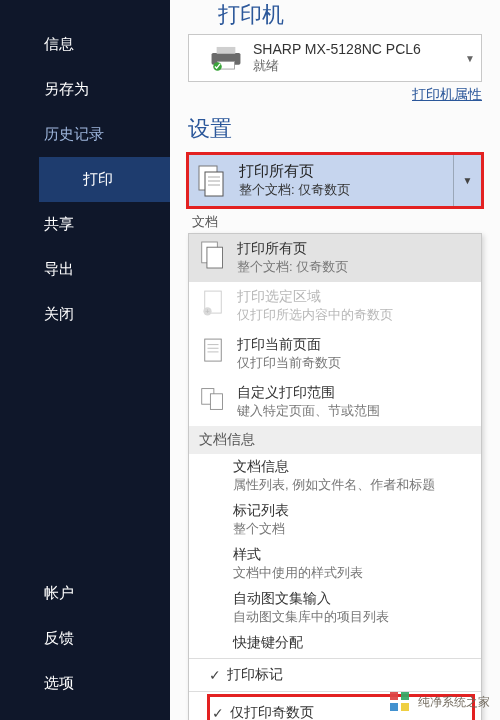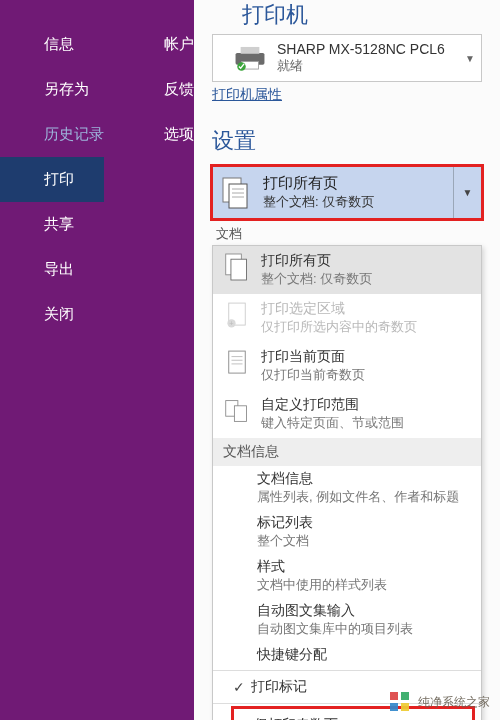--- a/index.html
+++ b/index.html
@@ -7,38 +7,38 @@
     font-family: "Microsoft YaHei", "Segoe UI", sans-serif;
     font-size: 14px;
     background: #fff;
     width: 500px;
     height: 720px;
     overflow: hidden;
     position: relative;
   }
   .container { display: flex; width: 100%; height: 100%; }
   .sidebar {
-    width: 194px;
-    background: #701a75;
+    width: 170px;
+    background: #0f172a;
     color: #fff;
     display: flex;
-    flex-direction: row;
+    flex-direction: column;
     padding-top: 22px;
   }
   .sidebar .group-top { flex: 0 0 auto; }
   .sidebar .spacer { flex: 1 1 auto; }
   .sidebar .group-bottom { flex: 0 0 auto; padding-bottom: 14px; }
   .nav-item {
     padding: 13px 0 13px 44px;
     color: #ffffff;
     font-size: 15px;
     cursor: pointer;
   }
   .nav-item.disabled { color: #9db5db; }
-  .nav-item.selected { background: #1e3c6e; }
+  .nav-item.selected { background: #1e3c6e; margin-left: 39px; }
   .main {
     flex: 1;
     background: #fbfbfb;
     padding: 0 18px 0 18px;
     position: relative;
   }
   .section-title {
     color: #2b579a;
     font-size: 22px;
     font-weight: 400;
@@ -51,21 +51,21 @@
     display: flex;
     align-items: center;
     padding: 6px 20px;
     margin-bottom: 4px;
     position: relative;
   }
   .printer-svg { width:34px; height:28px; flex:0 0 auto; margin-right:10px; }
   .printer-text .line1 { font-size: 14px; color:#333; }
   .printer-text .line2 { font-size: 13px; color:#666; }
   .printer-dd { position:absolute; right:6px; top:50%; transform:translateY(-50%); color:#666; font-size:10px; }
-  .printer-props { color:#2b579a; font-size:14px; text-decoration: underline; margin-bottom:22px; cursor:pointer; }
+  .printer-props { text-align:right; color:#2b579a; font-size:14px; text-decoration: underline; margin-bottom:10px; cursor:pointer; }
   .settings-row {
     border: 1px solid #9aa7b8;
     background: #c6d5ee;
     display: flex;
     align-items: center;
     padding: 7px 8px;
     position: relative;
   }
   .settings-row .dd-icon { width:30px; height:34px; margin-right:12px; flex:0 0 auto; }
   .settings-row .line1 { font-size:15px; color:#222; }

